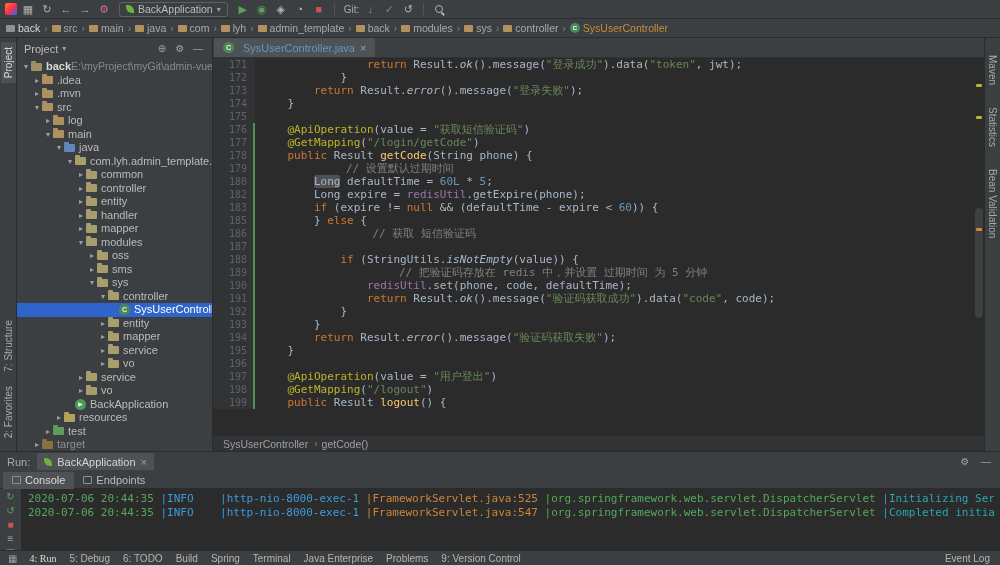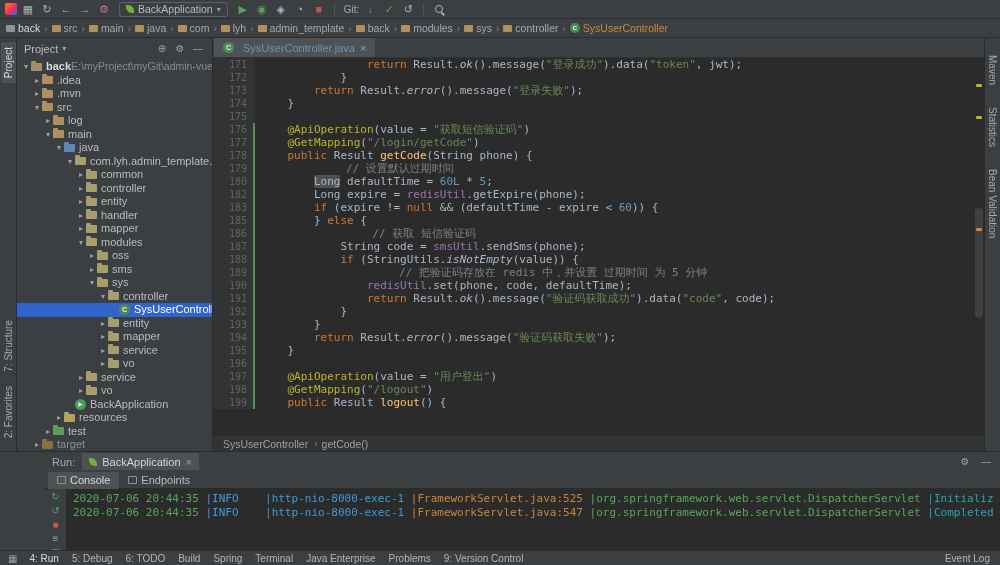--- a/index.html
+++ b/index.html
@@ -110,21 +110,21 @@
   .mark.o1 { top:170px; background:#CC7832; }
   .thumb { position:absolute; left:1px; right:1px; top:150px; height:110px;
     background:rgba(255,255,255,0.10); border-radius:4px; }
   #ebcwrap { height:16px; background:#313335; border-top:1px solid #292B2D; display:flex;
     align-items:center; padding:0 10px; flex:none; }
   #ebc { display:flex; align-items:center; font-size:10.5px; color:#9DA0A3; }
   .ebitem { margin-right:2px; }
 
   
   #runpanel { height:99px; border-top:1px solid #292B2D; background:#3C3F41;
-    display:flex; flex-direction:column; flex:none;padding-left:45px; }
+    display:flex; flex-direction:column; flex:none; }
   #run-header { height:19px; display:flex; align-items:center; gap:7px; padding:0 7px;
     font-size:11px; color:#BBB; flex:none; }
   #run-label { color:#A7ABAE; }
   .runtab { display:inline-flex; align-items:center; gap:5px; padding:0 7px; height:17px;
     background:#4E5254; font-size:11px; color:#D4D4D4; }
   #run-tabsrow { height:18px; display:flex; align-items:center; padding:0 3px;
     border-bottom:1px solid #292B2D; flex:none; }
   .rtab { display:inline-flex; align-items:center; gap:4px; height:17px; padding:0 9px;
     font-size:11px; color:#BBB; }
   .rtab.act { background:#4E5254; color:#DADADA; }
@@ -138,21 +138,21 @@
   .conline { height:14px; line-height:14px; white-space:pre; overflow:hidden; }
   .con-g { color:#55A85C; } .con-b { color:#3D9BD9; } .con-o { color:#C9853C; }
   .con-c { color:#2AA4B0; }
 
   
   #statusbar { height:15px; background:#3C3F41; border-top:1px solid #292B2D;
     display:flex; align-items:center; padding:0 8px; font-size:10px; color:#B4B4B4; flex:none; }
   .sbgrid { color:#9DA0A3; font-size:10px; margin-right:4px; }
   #sbitems { display:inline-flex; gap:13px; margin-left:8px; white-space:nowrap; }
   .sbitem { cursor:default; }
-  .sbitem:first-child { color:#DADADA; }
+  .sbitem:first-child { color:#DADADA;font-family:Liberation Serif, serif; }
   #sbright { margin-left:auto; padding-right:2px; }
 </style>
 </head>
 <body>
 
 <div id="app">
 
   <div id="titlebar">
     <span class="logo"></span>
     <span class="tbi">▦</span>
@@ -430,21 +430,21 @@
             <div class="cline"><span class="lnum">175</span><span class="code"></span></div>
             <div class="cline"><span class="lnum chg">176</span><span class="code"><span class="d">    </span><span class="a">@ApiOperation</span><span class="d">(value = </span><span class="s">"获取短信验证码"</span><span class="d">)</span></span></div>
             <div class="cline"><span class="lnum chg">177</span><span class="code"><span class="d">    </span><span class="a">@GetMapping</span><span class="d">(</span><span class="s">"/login/getCode"</span><span class="d">)</span></span></div>
             <div class="cline"><span class="lnum chg">178</span><span class="code"><span class="d">    </span><span class="k">public </span><span class="d">Result </span><span class="m">getCode</span><span class="d">(String phone) {</span></span></div>
             <div class="cline"><span class="lnum chg">179</span><span class="code"><span class="d">        </span><span class="c">// 设置默认过期时间</span></span></div>
             <div class="cline"><span class="lnum chg">180</span><span class="code"><span class="d">        </span><span class="w">Long</span><span class="d"> defaultTime = </span><span class="n">60L</span><span class="d"> * </span><span class="n">5</span><span class="d">;</span></span></div>
             <div class="cline"><span class="lnum chg">182</span><span class="code"><span class="d">        Long expire = </span><span class="f">redisUtil</span><span class="d">.getExpire(phone);</span></span></div>
             <div class="cline"><span class="lnum chg">183</span><span class="code"><span class="d">        </span><span class="k">if </span><span class="d">(expire != </span><span class="k">null</span><span class="d"> &amp;&amp; (defaultTime - expire &lt; </span><span class="n">60</span><span class="d">)) {</span></span></div>
             <div class="cline"><span class="lnum chg">185</span><span class="code"><span class="d">        } </span><span class="k">else</span><span class="d"> {</span></span></div>
             <div class="cline"><span class="lnum chg">186</span><span class="code"><span class="d">            </span><span class="c">// 获取 短信验证码</span></span></div>
-            <div class="cline"><span class="lnum chg">187</span><span class="code"><span class="d">            String code = </span><span class="f">smsUtil</span><span class="d">.sendSms(phone);</span></span></div>
+            <div class="cline"><span class="lnum chg">187</span></div>
             <div class="cline"><span class="lnum chg">188</span><span class="code"><span class="d">            </span><span class="k">if </span><span class="d">(StringUtils.</span><span class="i">isNotEmpty</span><span class="d">(value)) {</span></span></div>
             <div class="cline"><span class="lnum chg">189</span><span class="code"><span class="d">                </span><span class="c">// 把验证码存放在 redis 中，并设置 过期时间 为 5 分钟</span></span></div>
             <div class="cline"><span class="lnum chg">190</span><span class="code"><span class="d">                </span><span class="f">redisUtil</span><span class="d">.set(phone, code, defaultTime);</span></span></div>
             <div class="cline"><span class="lnum chg">191</span><span class="code"><span class="d">                </span><span class="k">return </span><span class="d">Result.</span><span class="i">ok</span><span class="d">().message(</span><span class="s">"验证码获取成功"</span><span class="d">).data(</span><span class="s">"code"</span><span class="d">, code);</span></span></div>
             <div class="cline"><span class="lnum chg">192</span><span class="code"><span class="d">            }</span></span></div>
             <div class="cline"><span class="lnum chg">193</span><span class="code"><span class="d">        }</span></span></div>
             <div class="cline"><span class="lnum chg">194</span><span class="code"><span class="d">        </span><span class="k">return </span><span class="d">Result.</span><span class="i">error</span><span class="d">().message(</span><span class="s">"验证码获取失败"</span><span class="d">);</span></span></div>
             <div class="cline"><span class="lnum chg">195</span><span class="code"><span class="d">    }</span></span></div>
             <div class="cline"><span class="lnum chg">196</span><span class="code"></span></div>
             <div class="cline"><span class="lnum chg">197</span><span class="code"><span class="d">    </span><span class="a">@ApiOperation</span><span class="d">(value = </span><span class="s">"用户登出"</span><span class="d">)</span></span></div>

